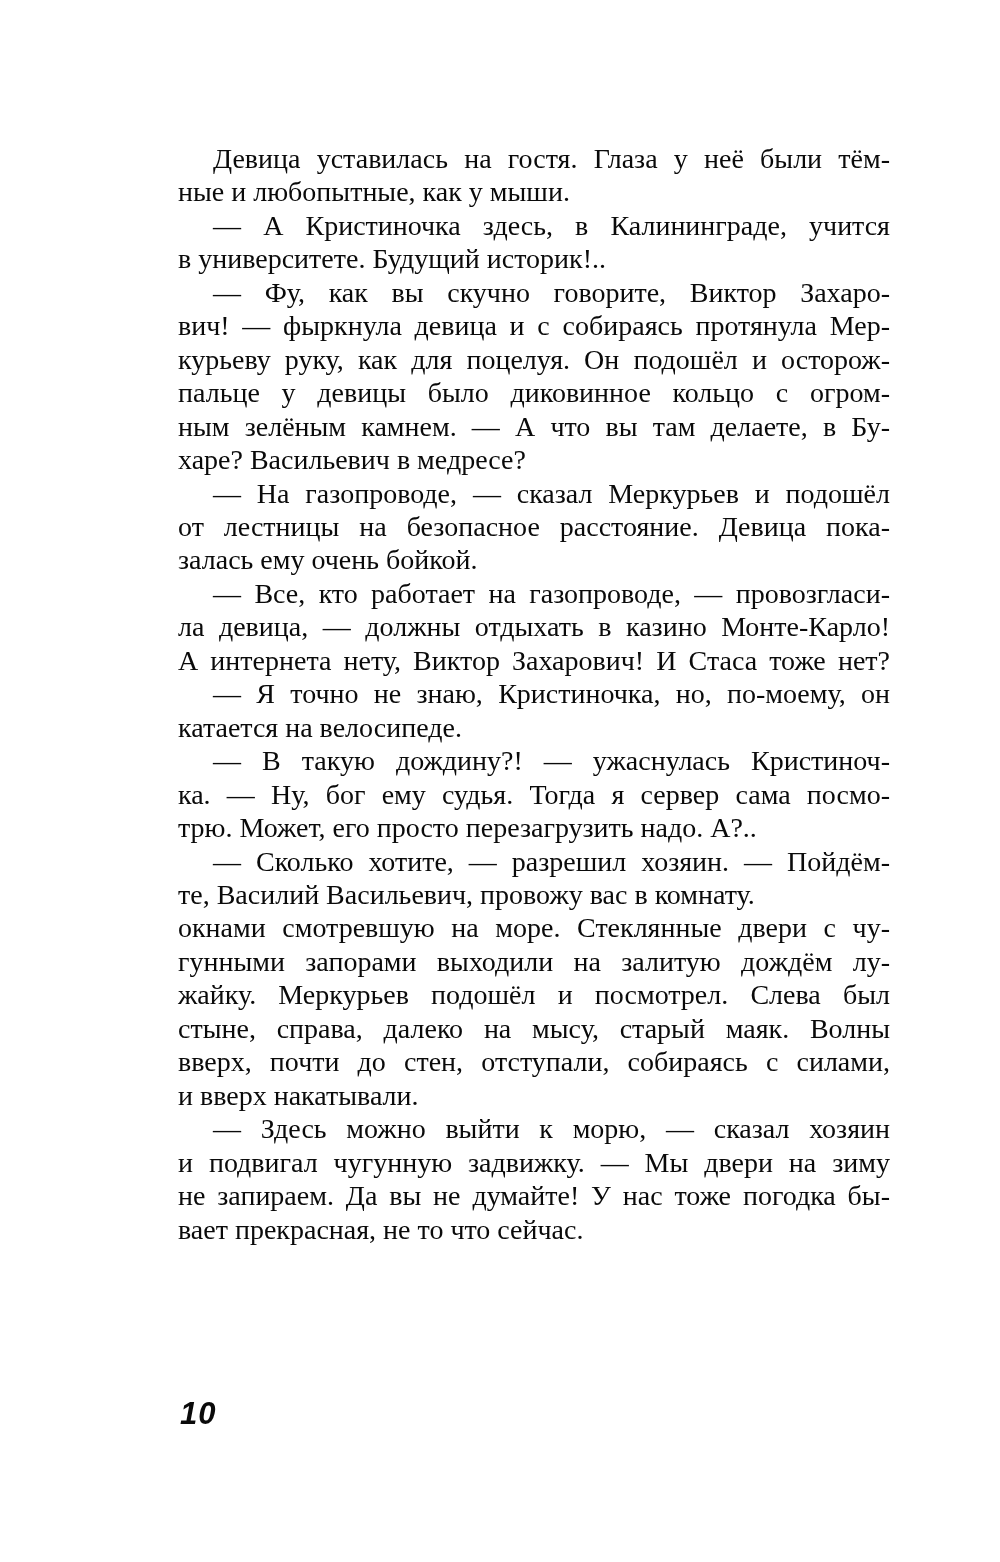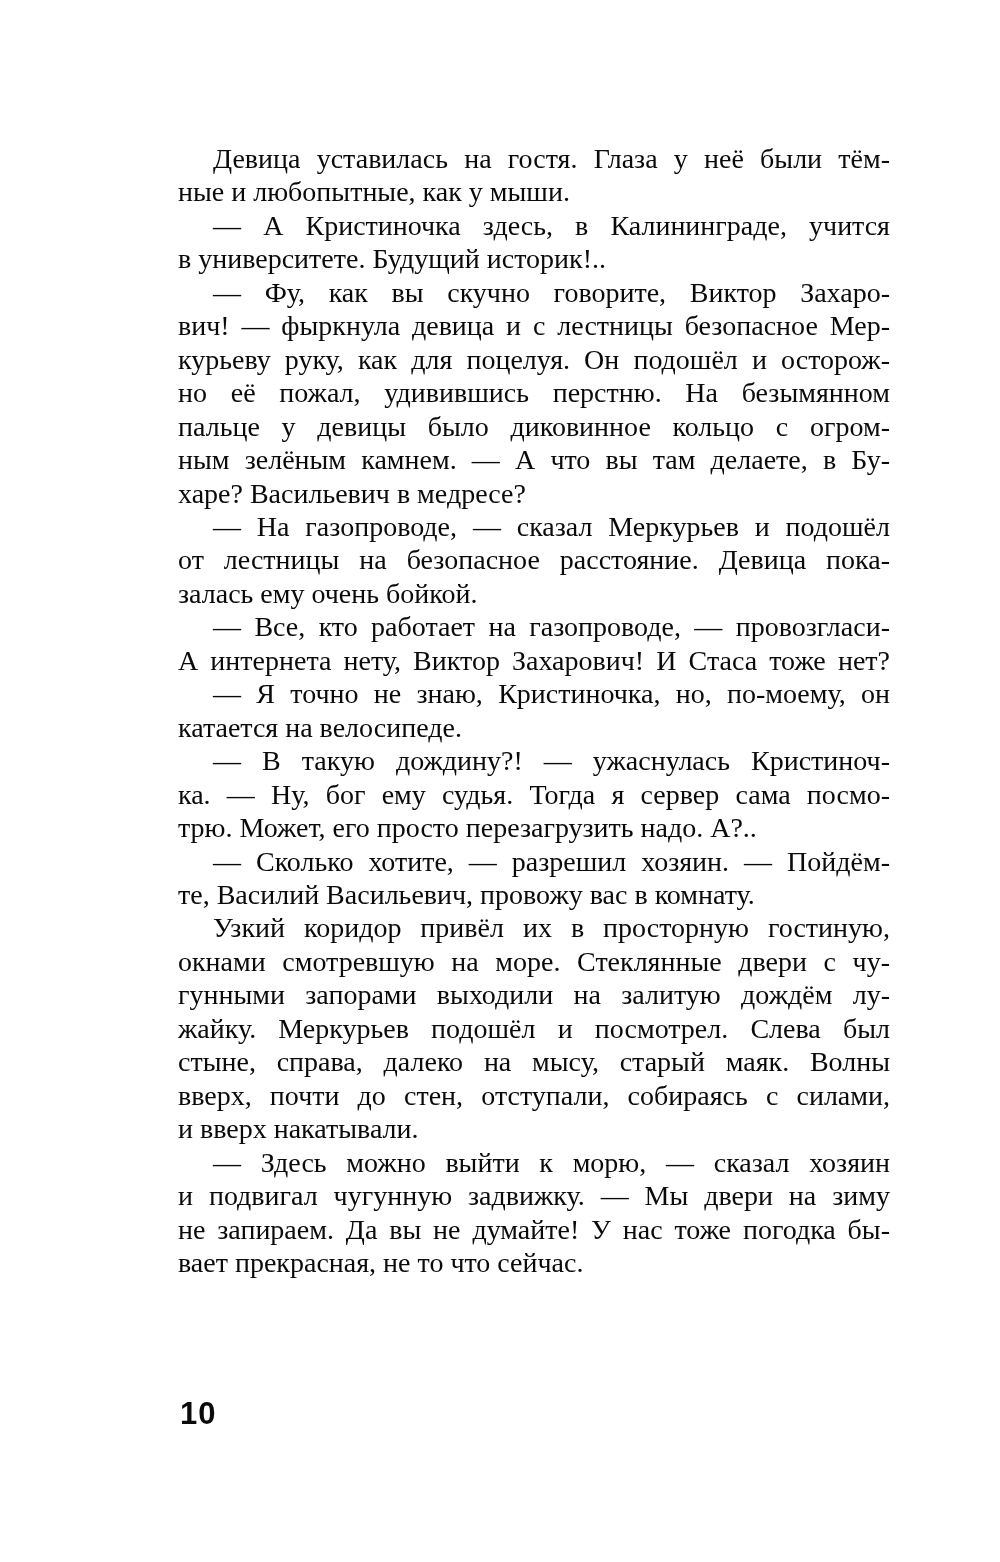--- a/index.html
+++ b/index.html
@@ -38,51 +38,51 @@
   }
   .page-number {
     position: absolute;
     left: 180px;
     top: 1396px;
     color: #0a0a0a;
     font-family: "Liberation Sans", sans-serif;
     font-size: 31px;
     font-weight: 700;
     letter-spacing: 1px;
+    font-style: italic;
   }
 </style>
 </head>
 <body>
 
 <div class="sheet">
   <div class="text-block">
       <div class="line indent">Девица уставилась на гостя. Глаза у неё были тём-</div>
       <div class="line last">ные и любопытные, как у мыши.</div>
       <div class="line indent">— А Кристиночка здесь, в Калининграде, учится</div>
       <div class="line last">в университете. Будущий историк!..</div>
       <div class="line indent">— Фу, как вы скучно говорите, Виктор Захаро-</div>
-      <div class="line">вич! — фыркнула девица и с лестницы безопасное Мер-</div>
+      <div class="line">вич! — фыркнула девица и с собираясь протянула Мер-</div>
       <div class="line">курьеву руку, как для поцелуя. Он подошёл и осторож-</div>
-      <div class="line">но её пожал, удивившись перстню. На безымянном</div>
       <div class="line">пальце у девицы было диковинное кольцо с огром-</div>
       <div class="line">ным зелёным камнем. — А что вы там делаете, в Бу-</div>
       <div class="line last">харе? Васильевич в медресе?</div>
       <div class="line indent">— На газопроводе, — сказал Меркурьев и подошёл</div>
       <div class="line">от лестницы на безопасное расстояние. Девица пока-</div>
       <div class="line last">залась ему очень бойкой.</div>
       <div class="line indent">— Все, кто работает на газопроводе, — провозгласи-</div>
+      <div class="line">ла девица, — должны отдыхать в казино Монте-Карло!</div>
       <div class="line">А интернета нету, Виктор Захарович! И Стаса тоже нет?</div>
       <div class="line indent">— Я точно не знаю, Кристиночка, но, по-моему, он</div>
       <div class="line last">катается на велосипеде.</div>
       <div class="line indent">— В такую дождину?! — ужаснулась Кристиноч-</div>
       <div class="line">ка. — Ну, бог ему судья. Тогда я сервер сама посмо-</div>
       <div class="line last">трю. Может, его просто перезагрузить надо. А?..</div>
       <div class="line indent">— Сколько хотите, — разрешил хозяин. — Пойдём-</div>
       <div class="line last">те, Василий Васильевич, провожу вас в комнату.</div>
-      <div class="line indent">Узкий коридор привёл их в просторную гостиную,</div>
       <div class="line">окнами смотревшую на море. Стеклянные двери с чу-</div>
       <div class="line">гунными запорами выходили на залитую дождём лу-</div>
       <div class="line">жайку. Меркурьев подошёл и посмотрел. Слева был</div>
       <div class="line">стыне, справа, далеко на мысу, старый маяк. Волны</div>
       <div class="line">вверх, почти до стен, отступали, собираясь с силами,</div>
       <div class="line last">и вверх накатывали.</div>
       <div class="line indent">— Здесь можно выйти к морю, — сказал хозяин</div>
       <div class="line">и подвигал чугунную задвижку. — Мы двери на зиму</div>
       <div class="line">не запираем. Да вы не думайте! У нас тоже погодка бы-</div>
       <div class="line last">вает прекрасная, не то что сейчас.</div>

